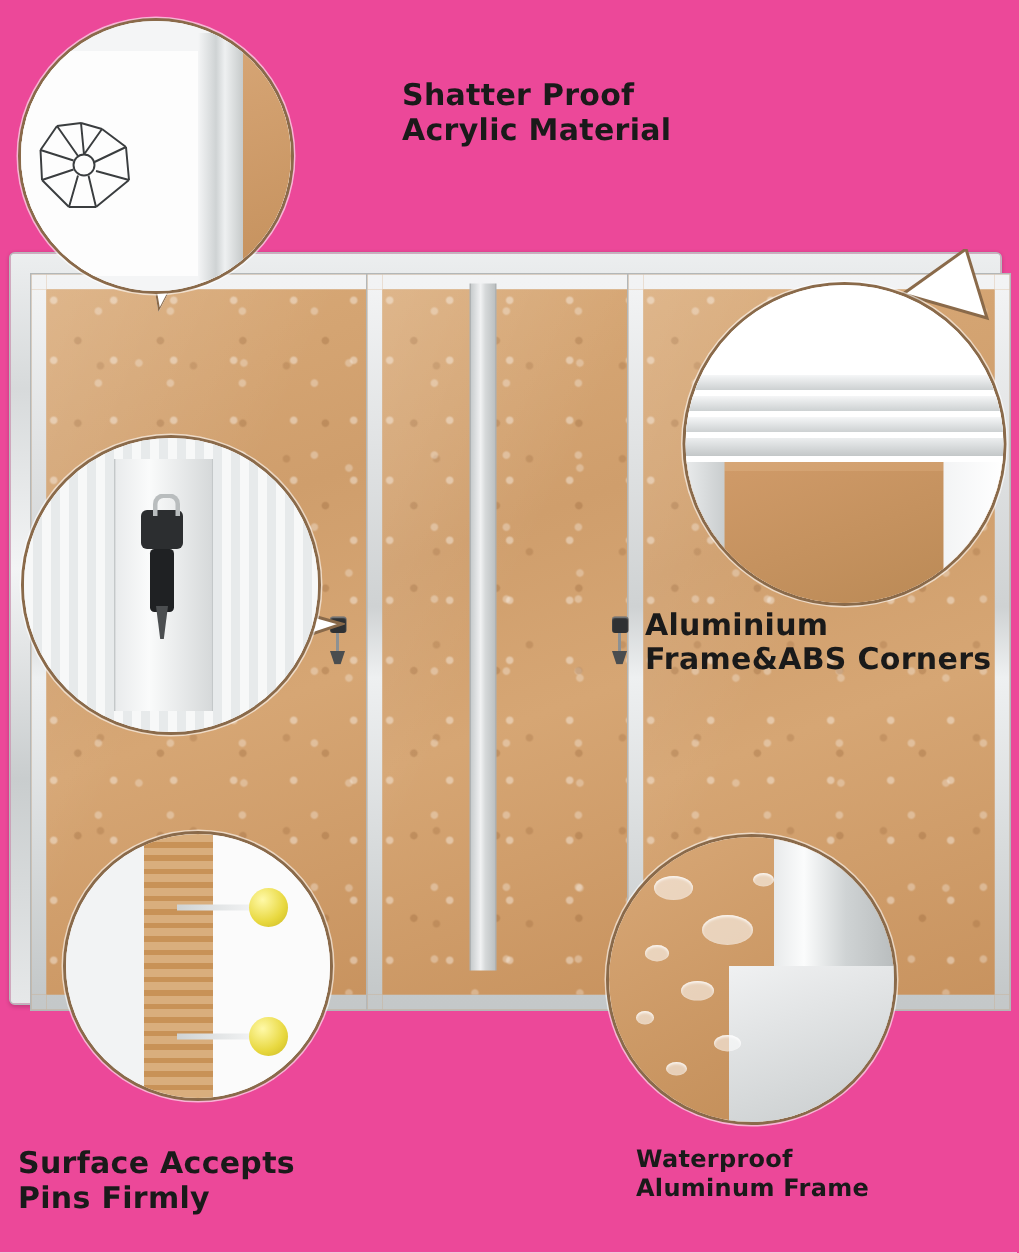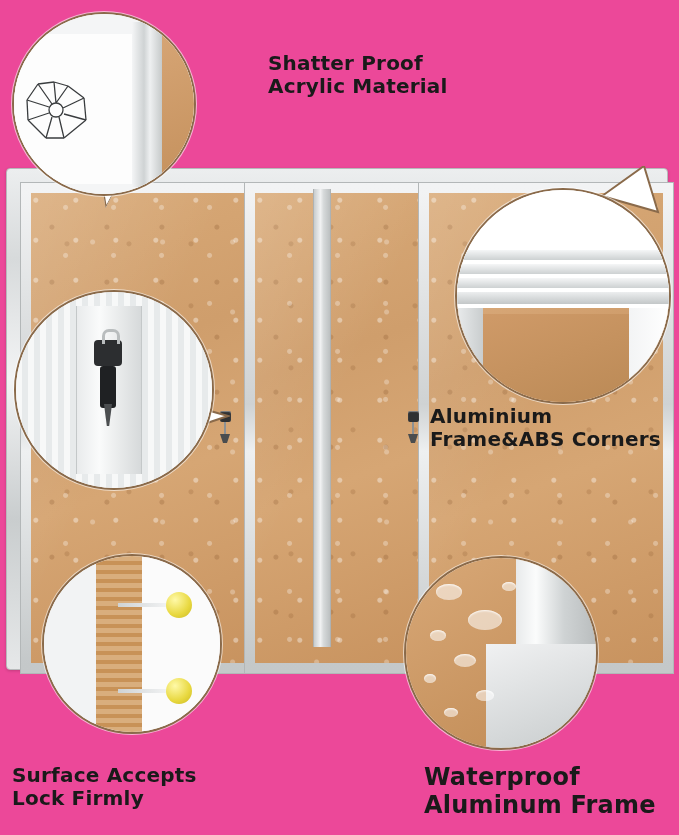--- a/index.html
+++ b/index.html
@@ -110,21 +110,21 @@
   #c5{left:404px;top:556px;width:190px;height:190px;}
   #c5 .corkw{position:absolute;inset:0;background:linear-gradient(150deg,#d8a877,#c08a54);}
   #c5 .alumf{position:absolute;left:110px;top:0;width:80px;height:190px;background:linear-gradient(90deg,#e8eaeb,#fbfcfc 25%,#cfd3d4 60%,#b9bdbe);}
   #c5 .alumf2{position:absolute;left:80px;top:86px;width:110px;height:104px;background:linear-gradient(160deg,#f0f1f2,#c8cccd);}
   .drop{position:absolute;border-radius:50%;background:rgba(255,255,255,.55);box-shadow:inset 0 1px 2px rgba(255,255,255,.9);}
 
   .cap-shatter{left:268px;top:52px;font-size:20px;}
   .cap-alu{left:430px;top:394px;font-size:20px;text-align:left;margin-top:11px;}
   .cap-lock{left:22px;top:486px;font-size:20px;}
   .cap-pins{left:12px;top:764px;font-size:20px;}
-  .cap-water{left:424px;top:764px;font-size:24px;}
+  .cap-water{left:424px;top:764px;font-size:16px;}
 </style>
 </head>
 <body>
 
 <div id="stage">
 
   <div class="frame-outer">
     <div class="frame-inner-shadow"></div>
 
     <div class="door" style="left:14px;top:14px;width:218px;height:470px;">
@@ -218,21 +218,21 @@
     <div class="pin" style="left:122px;top:36px;">
       <div class="shaft"></div>
         <div class="head"></div>
     </div>
     <div class="pin" style="left:122px;top:122px;">
       <div class="shaft"></div>
         <div class="head"></div>
     </div>
   </div>
   <div class="cap cap-pins">Surface Accepts
-Lock Firmly</div>
+Pins Firmly</div>
 
   <div class="callout" id="c5">
     <div class="corkw"></div>
     <div class="alumf"></div>
     <div class="alumf2"></div>
     <div>
       <div class="drop" style="left:30px;top:26px;width:26px;height:16px;"></div>
       <div class="drop" style="left:62px;top:52px;width:34px;height:20px;"></div>
       <div class="drop" style="left:24px;top:72px;width:16px;height:11px;"></div>
       <div class="drop" style="left:48px;top:96px;width:22px;height:13px;"></div>

